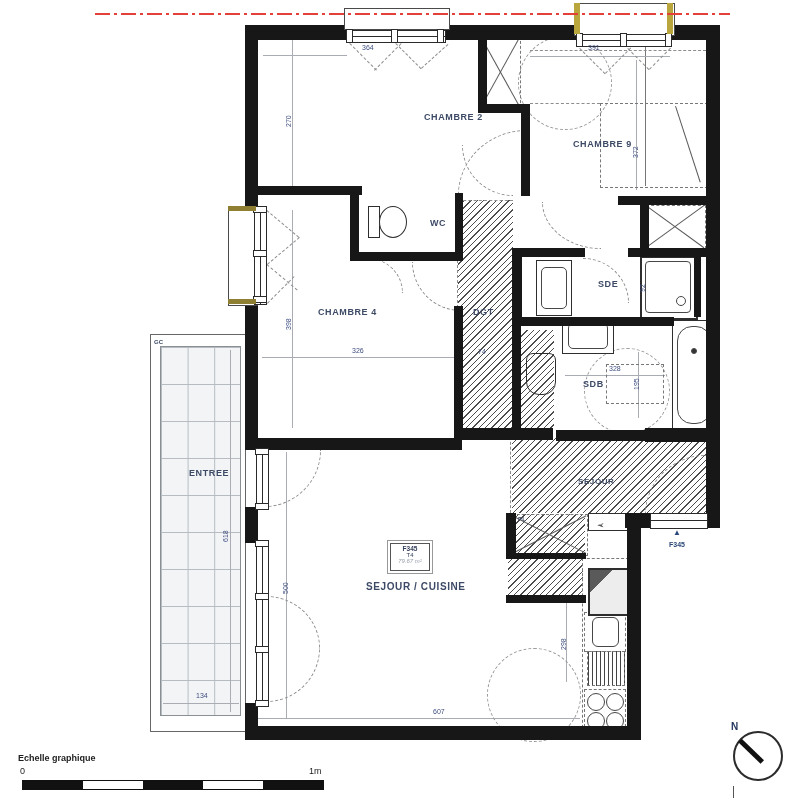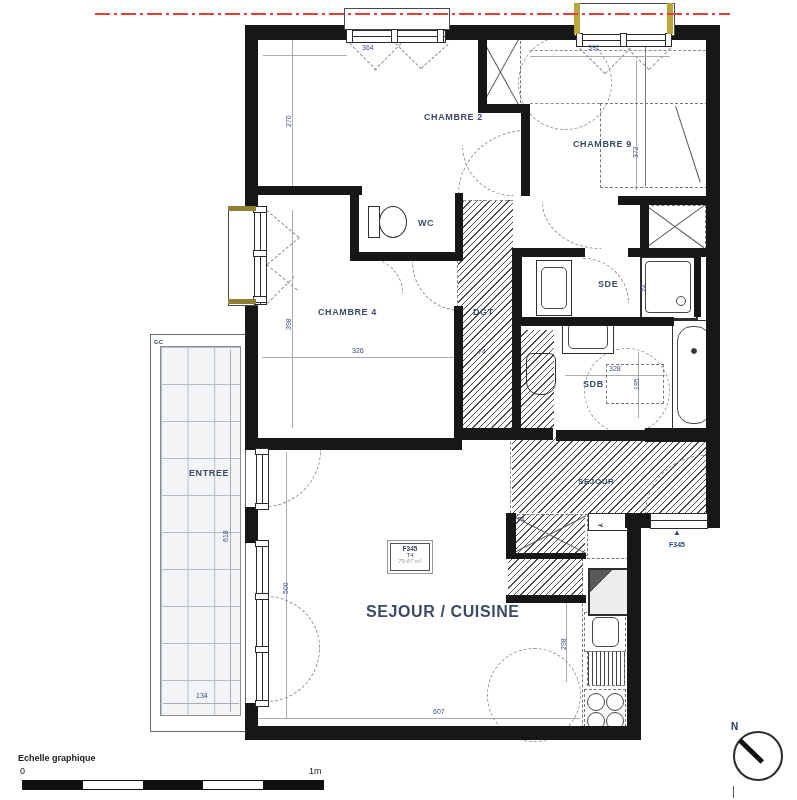--- a/index.html
+++ b/index.html
@@ -245,27 +245,27 @@
   <div class="dim" style="left:196px;top:692px">134</div>
   <div class="dim v" style="left:222px;top:542px">618</div>
   <div class="dim" style="left:433px;top:708px">607</div>
   <div class="dim v" style="left:282px;top:594px">500</div>
   <div class="dim v" style="left:560px;top:650px">298</div>
   <div class="dim" style="left:478px;top:348px">74</div>
 
   <div class="lbl" style="left:424px;top:112px">CHAMBRE 2</div>
   <div class="lbl" style="left:573px;top:139px">CHAMBRE 9</div>
   <div class="lbl" style="left:318px;top:307px">CHAMBRE 4</div>
-  <div class="lbl" style="left:418px;top:218px">WC</div>
+  <div class="lbl" style="left:430px;top:218px">WC</div>
   <div class="lbl" style="left:473px;top:307px">DGT</div>
   <div class="lbl" style="left:598px;top:279px">SDE</div>
   <div class="lbl" style="left:583px;top:379px">SDB</div>
   <div class="lbl" style="left:578px;top:477px;font-size:8px">SEJOUR</div>
   <div class="lbl" style="left:189px;top:468px">ENTREE</div>
-  <div class="lbl" style="left:366px;top:603px;font-size:16px">SEJOUR / CUISINE</div>
+  <div class="lbl" style="left:366px;top:581px;font-size:10px">SEJOUR / CUISINE</div>
   <div class="lbl small" style="left:154px;top:339px">GC</div>
   <div class="lbl small" style="left:518px;top:516px">PL</div>
 
   <div class="tagbox" style="left:390px;top:543px;width:38px;height:25px">
     <div class="l1">F345</div>
     <div class="l2">T4</div>
     <div class="l3">79.67 m²</div>
   </div>
 
   <div class="tri" style="left:673px;top:528px">▲</div>

